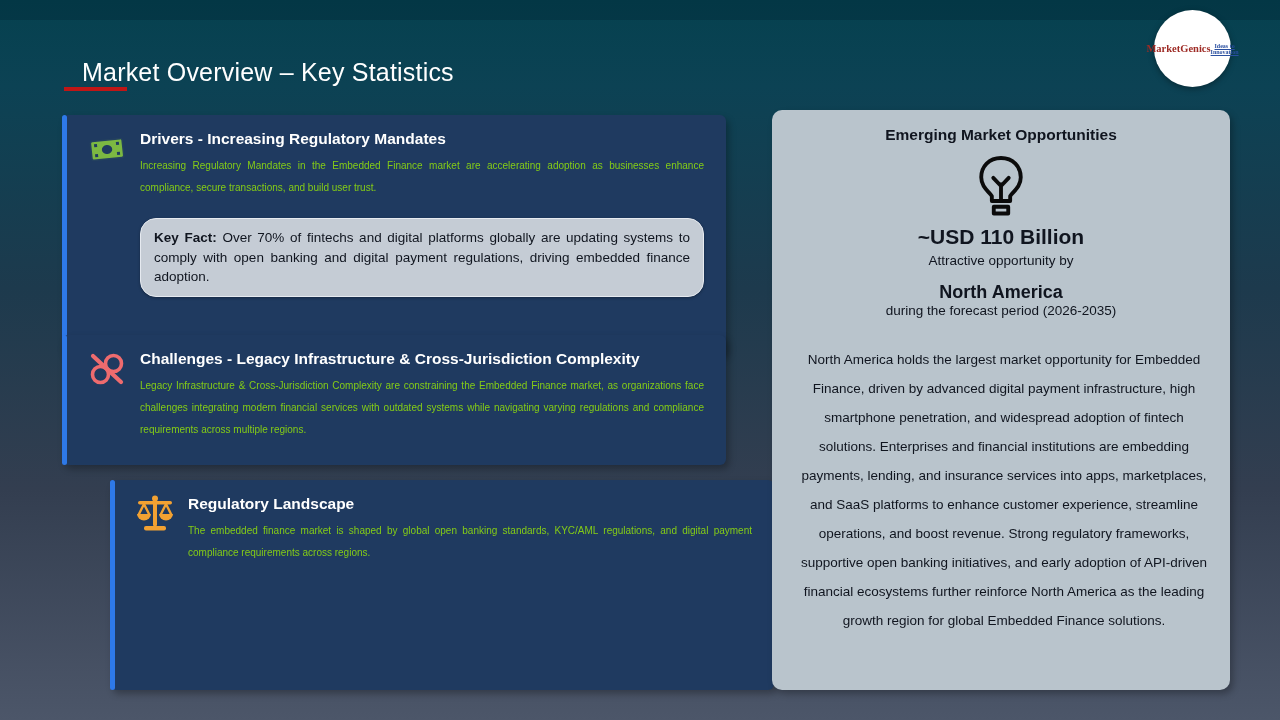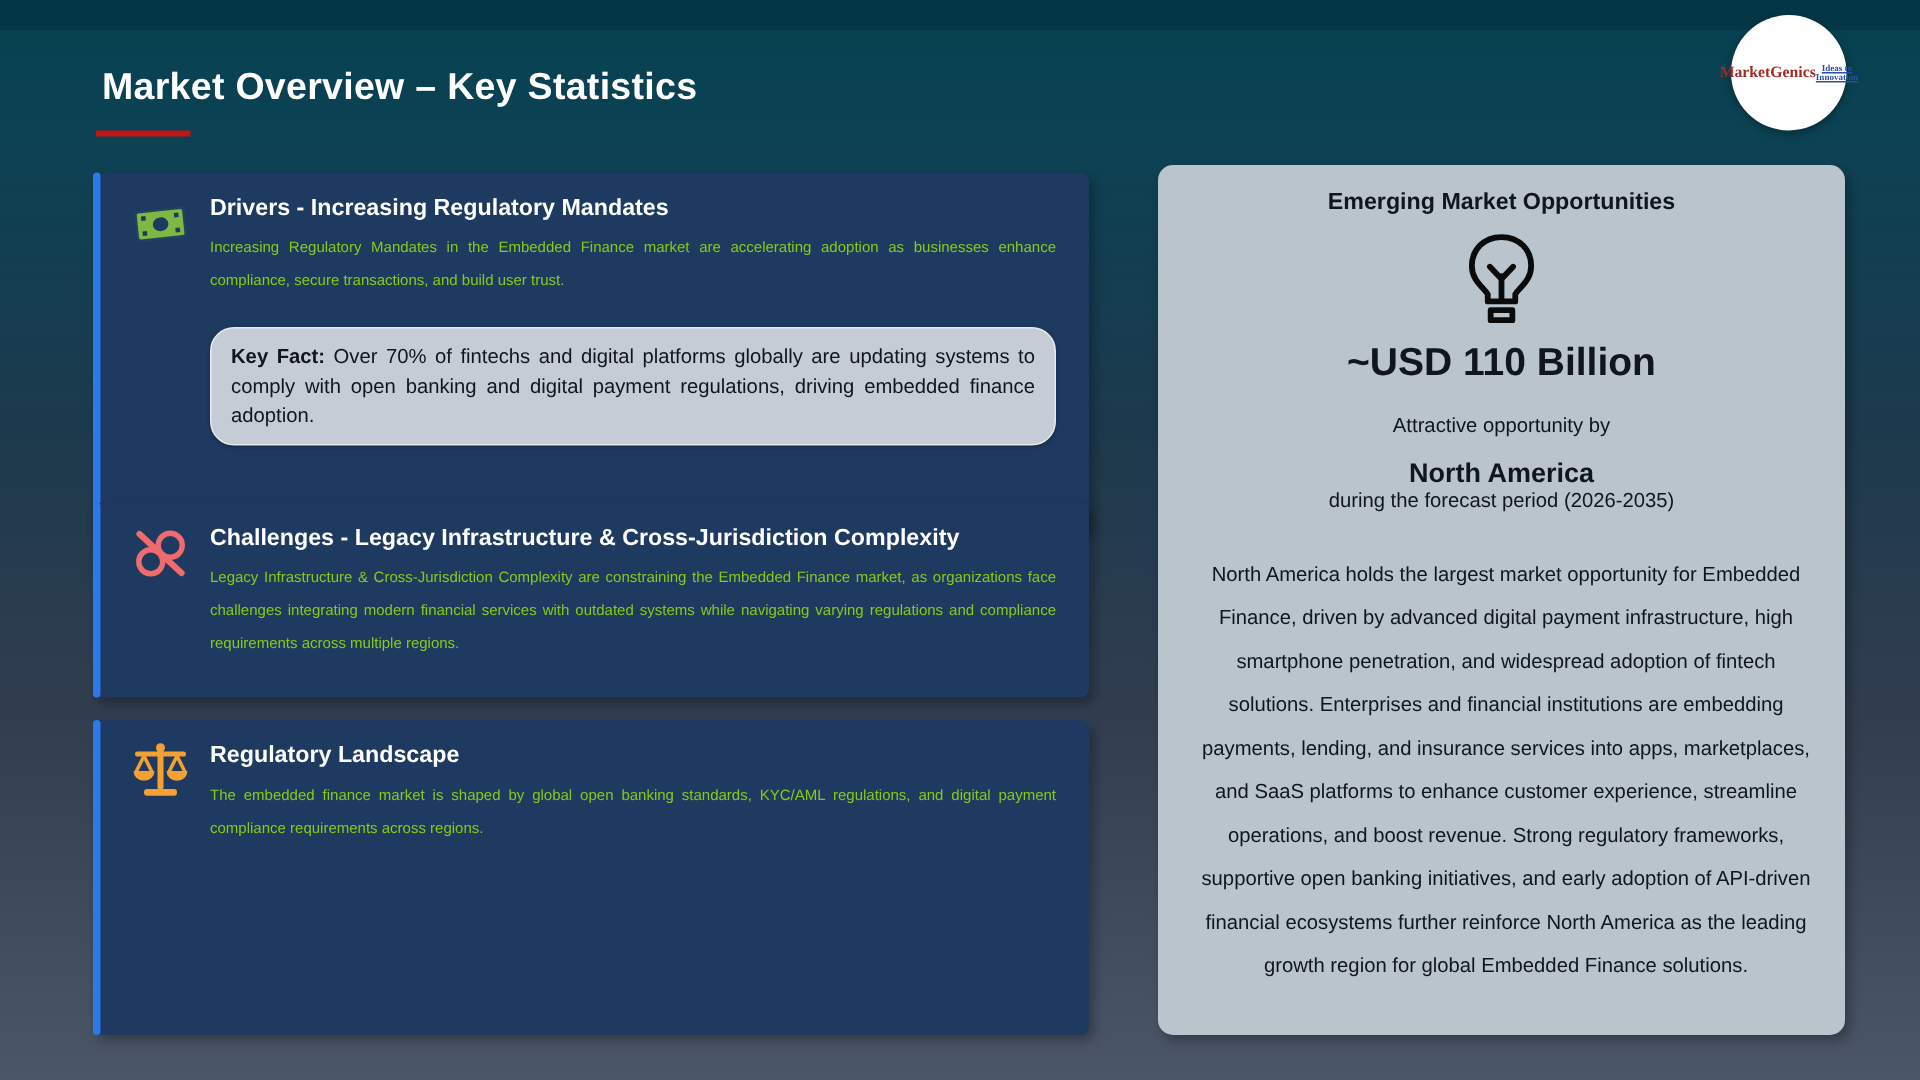--- a/index.html
+++ b/index.html
@@ -9,22 +9,22 @@
     background:linear-gradient(180deg,
       var(--background-top,#05414F) 0%,
       #0C4254 12%,
       #1D3A4D 40%,
       #333E50 68%,
       var(--background-bottom,#4C5669) 100%);
   }
   .top-band{position:absolute;top:0;left:0;width:1280px;height:20px;background:rgba(0,25,35,.22);}
   
   .page-title{
-    position:absolute;left:64px;top:40px;margin:4px;
-    font-size:25px;font-weight:bold;color:var(--title-text,#fff);letter-spacing:.2px;
+    position:absolute;left:64px;top:40px;margin:18px;
+    font-size:25px;font-weight:normal;color:var(--title-text,#fff);letter-spacing:.2px;
   }
   .title-underline{position:absolute;left:64px;top:87px;width:63px;height:4px;background:var(--accent-red,#C01616);}
   
   .logo{
     position:absolute;left:1154px;top:10px;width:77px;height:77px;border-radius:50%;
     background:#fff;box-shadow:0 2px 6px rgba(0,0,0,.35);
     display:flex;flex-direction:row;align-items:center;justify-content:center;text-align:center;
   }
   .logo svg{width:26px;height:26px;margin-bottom:1px;}
   .logo-name{font-family:"Liberation Serif",serif;font-weight:bold;font-size:10.5px;color:var(--logo-name-red,#9E2B25);line-height:11px;}
@@ -33,21 +33,21 @@
   .mol-node{fill:none;stroke:var(--logo-blue,#2A4FA0);stroke-width:1.6;}
   
   .card{
     position:absolute;left:62px;width:664px;box-sizing:border-box;
     background:var(--card-background,#1F3A60);
     border-radius:6px;box-shadow:3px 4px 7px rgba(0,0,0,.28);
     padding:15px 22px 14px 78px;
   }
   .card-1{top:115px;height:240px;}
   .card-2{top:335px;height:130px;}
-  .card-3{top:480px;height:210px;}
+  .card-3{top:480px;height:210px;margin-left:48px;}
   .accent-bar{position:absolute;left:0;top:0;bottom:0;width:5px;border-radius:5px;background:var(--card-accent-blue,#2E79E8);}
   .card-icon{position:absolute;left:24px;top:13px;width:42px;height:42px;display:flex;align-items:center;justify-content:center;}
   .card-icon svg{width:40px;height:40px;}
   .card-title{margin:0 0 7px 0;font-size:15.5px;font-weight:bold;color:#fff;}
   .card-body{margin:0;font-size:10px;line-height:22px;color:#84cc16;text-align:justify;}
   .callout{
     margin-top:19px;background:var(--callout-background,#C5CCD5);
     border:1px solid #E6EAF0;border-radius:16px;box-shadow:0 1px 3px rgba(0,0,0,.3);
     padding:9px 13px;font-size:13.5px;line-height:19.5px;color:var(--callout-text,#10151F);text-align:justify;
   }
@@ -62,22 +62,22 @@
   .panel{
     position:absolute;left:772px;top:110px;width:458px;height:580px;box-sizing:border-box;
     background:var(--panel-background,#B9C4CC);border-radius:10px;box-shadow:3px 4px 7px rgba(0,0,0,.28);
     padding:14px 26px;display:flex;flex-direction:column;text-align:center;
     color:var(--panel-text,#10151F);
   }
   .panel-title{margin:2px 0 0 0;font-size:15.5px;font-weight:bold;}
   .bulb{margin:11px 0 2px 0;}
   .bulb svg{width:54px;height:62px;}
   .bulb-line{fill:none;stroke:#0B0B0B;stroke-width:4;stroke-linejoin:round;stroke-linecap:round;}
-  .panel-value{font-size:26px;font-weight:bold;margin-top:2px;}
-  .panel-subtitle{font-size:13.5px;margin-top:19px;}
+  .panel-value{font-size:21px;font-weight:bold;margin-top:2px;}
+  .panel-subtitle{font-size:13.5px;margin-top:4px;}
   .panel-region{font-size:18px;font-weight:bold;margin-top:14px;}
   .panel-period{font-size:13.5px;margin-top:0;}
   .panel-desc{font-size:13.5px;line-height:29px;margin-top:27px;width:412px;}
 </style>
 </head>
 <body>
 
 <div class="top-band"></div>
 
 <h1 class="page-title">Market Overview – Key Statistics</h1>

